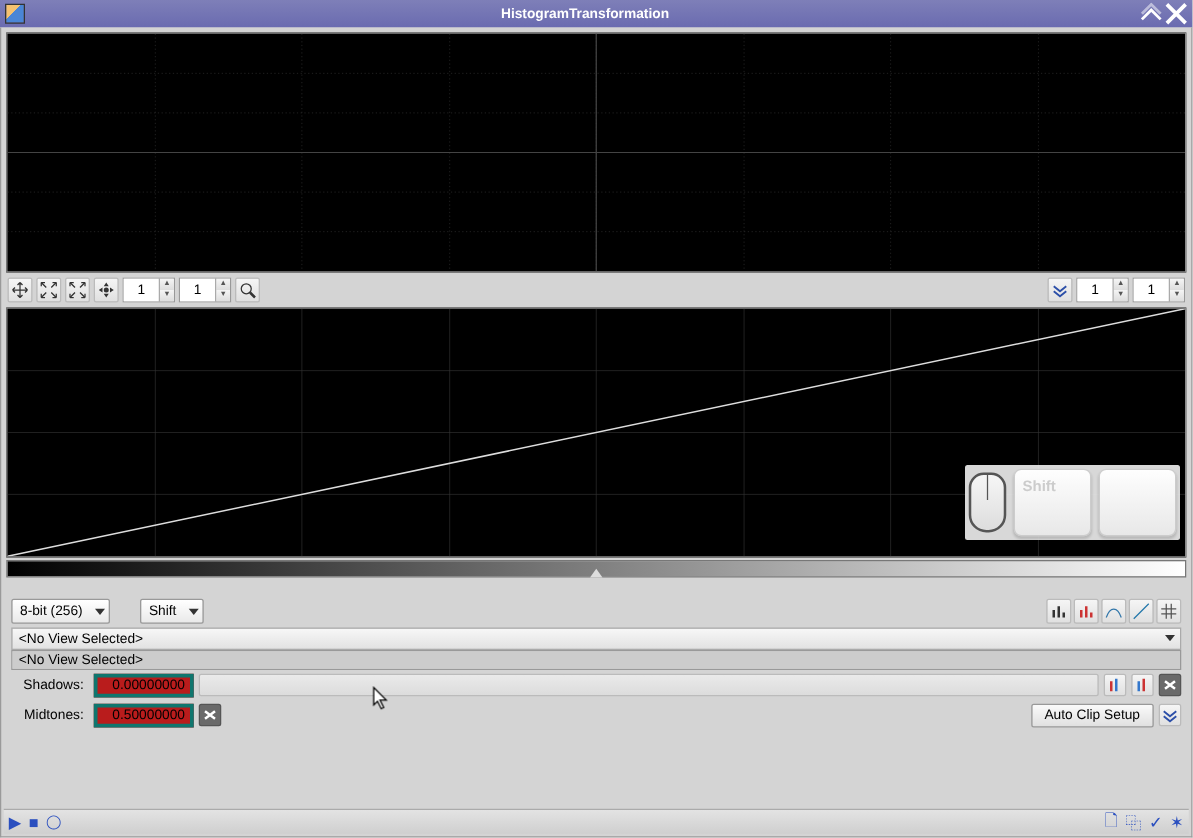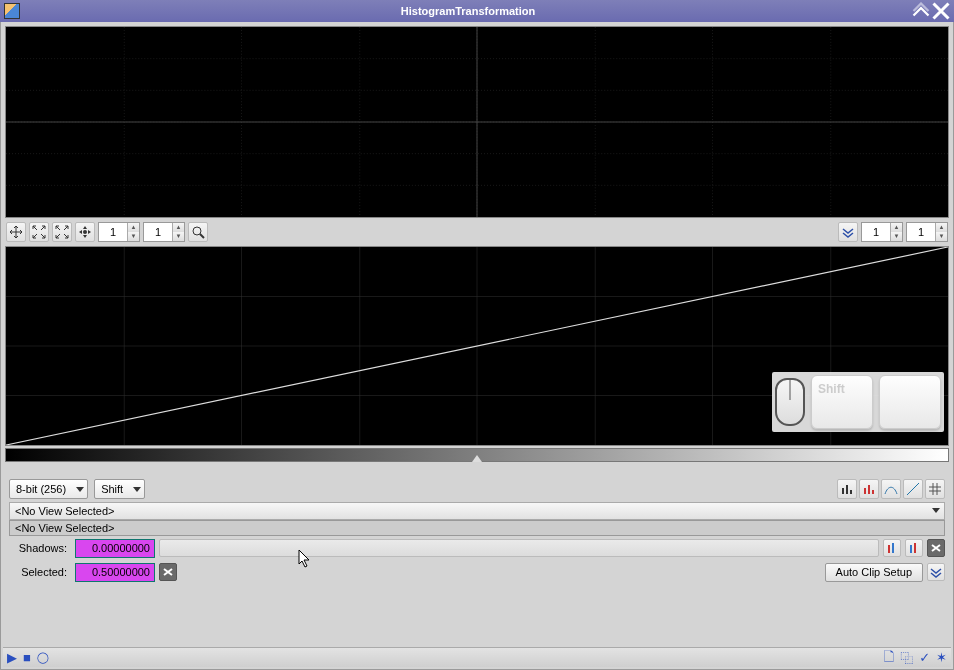--- a/index.html
+++ b/index.html
@@ -121,21 +121,21 @@
     border-bottom:7px solid #ddd;
     transform:translateX(-50%);
   }
   
   .gap-row { height: 14px; background:#d4d4d4; }
   
   .format-row {
     height: 26px;
     display: flex; align-items:center;
     padding: 0 6px;
-    gap: 6px;
+    gap: 24px;
   }
   .combo {
     display:flex; align-items:center;
     border:1px solid #999;
     background:linear-gradient(#fff,#e9e9e9);
     height:20px;
     padding: 0 3px 0 6px;
     cursor:pointer;
     border-radius:2px;
   }
@@ -184,23 +184,23 @@
   }
   
   .numrow {
     display:flex; align-items:center;
     height: 24px;
     padding: 0 6px;
     gap: 4px;
   }
   .numrow .lbl { width:62px; text-align:right; padding-right:4px; }
   .numrow input.val {
-    width:80px; height:19px; border:1px solid #0f766e;
+    width:80px; height:19px; border:3px solid #0f766e;
     padding:0 4px; font-size:11px; text-align:right;
-    background:#d946ef;
+    background:#b91c1c;
   }
   .numrow .track {
     flex:1; height:18px;
     border:1px solid #bbb;
     background:linear-gradient(#eaeaea,#dcdcdc);
     border-radius:2px;
   }
   .small-btn {
     width:18px;height:18px;
     border:1px solid #bbb;
@@ -475,21 +475,21 @@
       </div>
     <div class="small-btn del-btn">
         <svg viewBox="0 0 14 14">
           <path d="M3 4l8 6M11 4l-8 6" stroke="#fff" stroke-width="2"></path>
         </svg>
       </div>
   </div>
 
 
   <div class="numrow">
-    <span class="lbl">Selected:</span>
+    <span class="lbl">Midtones:</span>
     <input class="val" value="0.50000000" style="">
     <div class="small-btn del-btn">
         <svg viewBox="0 0 14 14">
           <path d="M3 4l8 6M11 4l-8 6" stroke="#fff" stroke-width="2"></path>
         </svg>
       </div>
     <div class="spacer"></div>
     <button class="push-btn">Auto Clip Setup</button>
     <div class="small-btn blue-chevrons">
         <svg viewBox="0 0 14 14">

